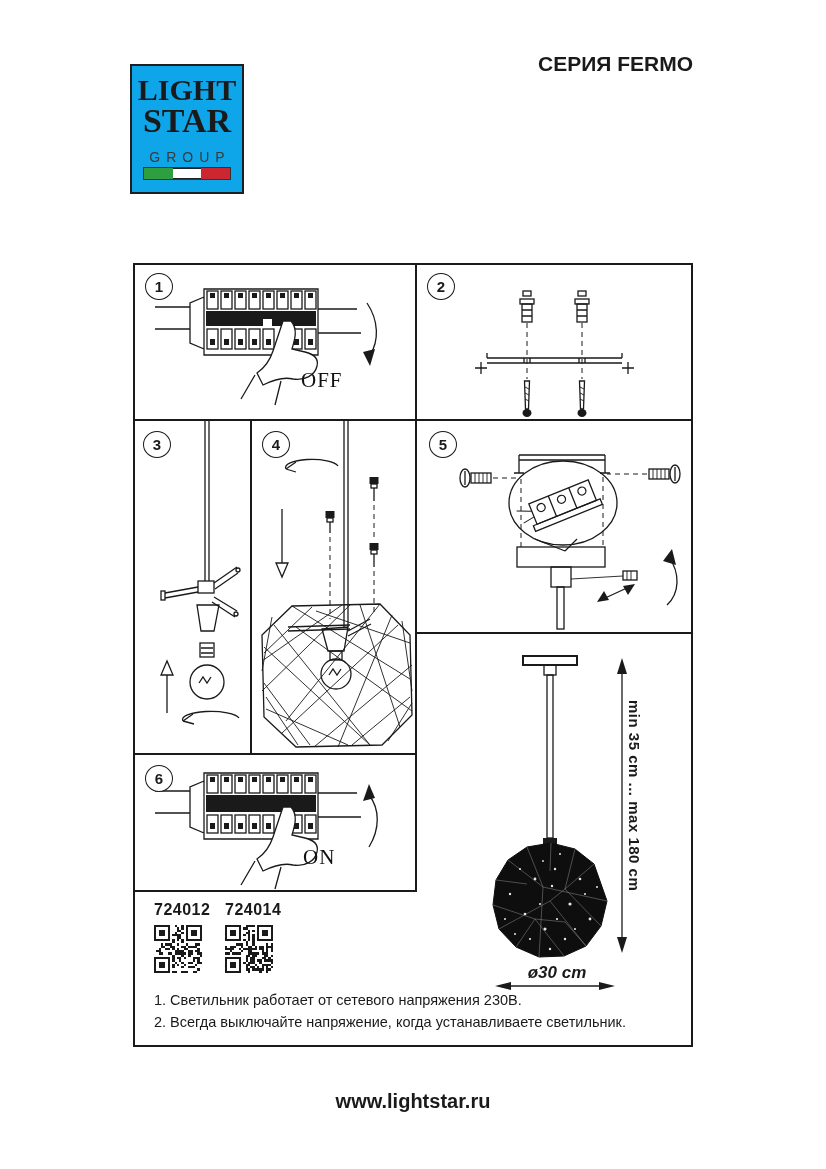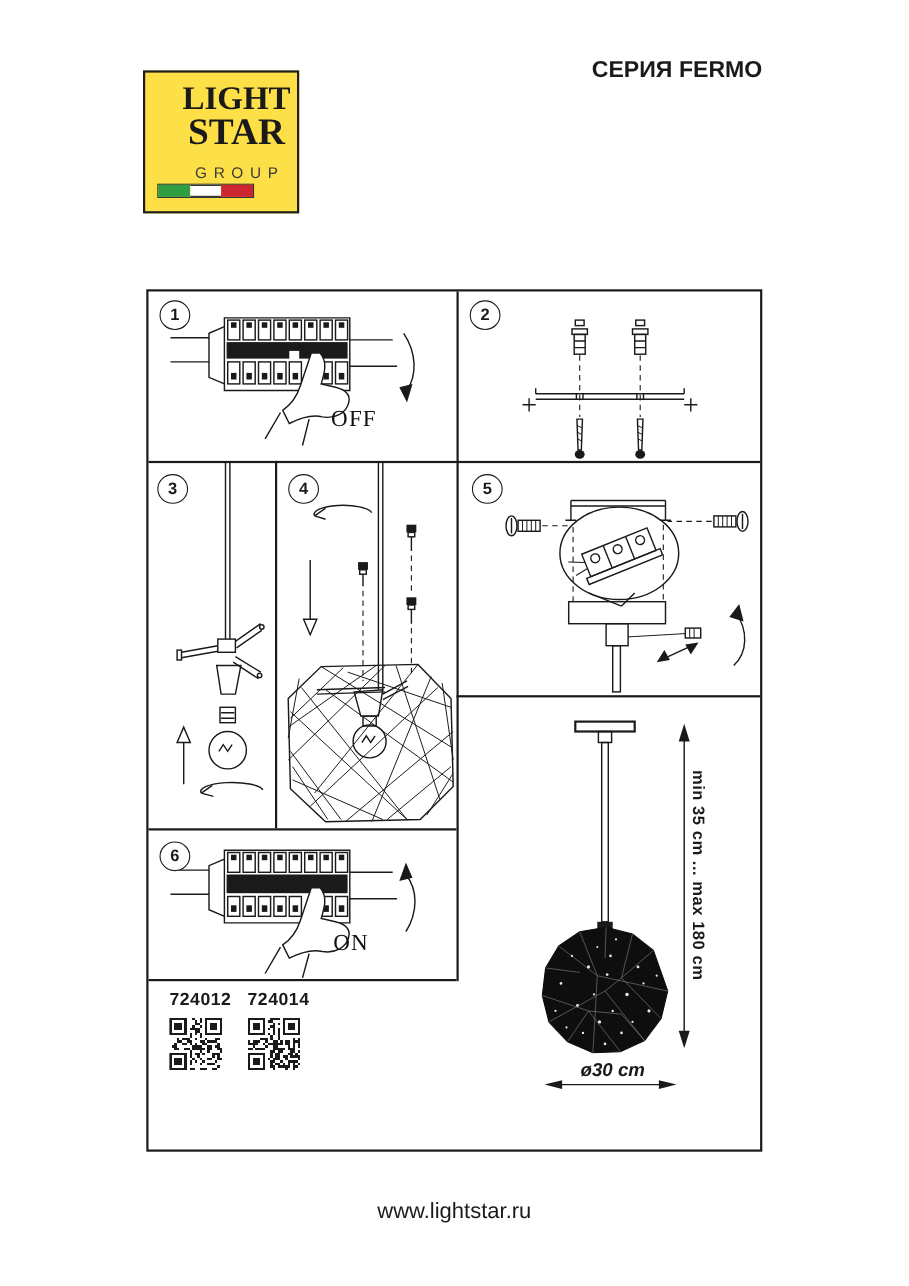--- a/index.html
+++ b/index.html
@@ -1,21 +1,21 @@
 <!DOCTYPE html>
 <html><head>
 <meta charset="utf-8">
 <style>
   html,body{margin:0;padding:0;background:#ffffff;}
   .page{position:relative;width:826px;height:1169px;background:#fff;overflow:hidden;
         font-family:"Liberation Sans",sans-serif;color:#1a1a1a;}
 
   
   .logo-box{position:absolute;left:130px;top:64px;width:110px;height:126px;
-            border:2px solid #1f1f1f;background:#fde047;text-align:center;padding-left:28px;}
+            border:2px solid #1f1f1f;background:#0ea5e9;text-align:center;}
   .logo-word1{margin-top:9px;font-family:"Liberation Serif",serif;font-weight:700;
               font-size:30px;line-height:30px;letter-spacing:0px;}
   .logo-word2{font-family:"Liberation Serif",serif;font-weight:700;font-size:34px;line-height:32px;}
   .logo-word3{margin-top:12px;font-size:14px;letter-spacing:6px;color:#3a3a3a;text-indent:6px;}
   .logo-flag{position:absolute;left:11px;bottom:12px;width:86px;height:11px;
              border:1px solid #333;display:flex;}
   .logo-flag .fg{flex:1;}
   .logo-flag .fw{flex:1;border-top:1.5px solid #222;border-bottom:1.5px solid #222;box-sizing:border-box;}
   .logo-flag .fr{flex:1;}
 
@@ -53,21 +53,21 @@
 
   
   .dim-v-label{position:absolute;left:209px;top:66px;writing-mode:vertical-rl;
                font-size:15px;font-weight:700;letter-spacing:0.5px;white-space:nowrap;}
   .dim-h-label{position:absolute;left:0;top:329px;width:280px;text-align:center;
                font-size:17px;font-weight:700;font-style:italic;}
 
   
   .notes{position:absolute;left:19px;top:724px;font-size:14.5px;line-height:22px;width:530px;}
   .site{position:absolute;left:133px;top:1090px;width:560px;text-align:center;
-        font-size:20px;font-weight:400;}
+        font-size:20px;font-weight:700;}
 </style>
 </head>
 <body>
 
 <div class="page">
 
   <div class="logo-box">
     <div class="logo-word1">LIGHT</div>
     <div class="logo-word2">STAR</div>
     <div class="logo-word3">GROUP</div>
@@ -881,18 +881,22 @@
             <rect x="4" y="20" width="1" height="1" fill="#1a1a1a"></rect>
             <rect x="5" y="20" width="1" height="1" fill="#1a1a1a"></rect>
             <rect x="6" y="20" width="1" height="1" fill="#1a1a1a"></rect>
             <rect x="10" y="20" width="1" height="1" fill="#1a1a1a"></rect>
             <rect x="15" y="20" width="1" height="1" fill="#1a1a1a"></rect>
             <rect x="18" y="20" width="1" height="1" fill="#1a1a1a"></rect>
           </svg>
       </div>
     </div>
 
+    <div class="notes">
+      <div>1. Светильник работает от сетевого напряжения 230В.</div>
+      <div>2. Всегда выключайте напряжение, когда устанавливаете светильник.</div>
+    </div>
 
   </div>
 
   <div class="site">www.lightstar.ru</div>
 
 </div>
 
 </body></html>

